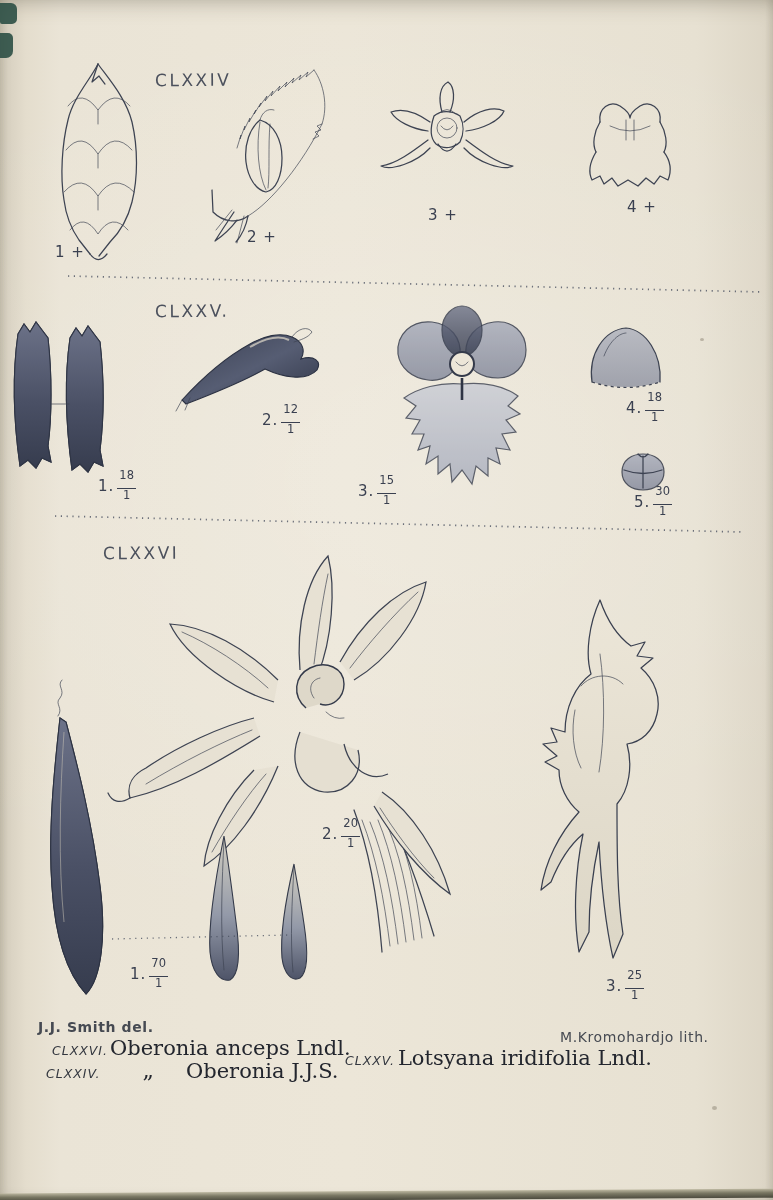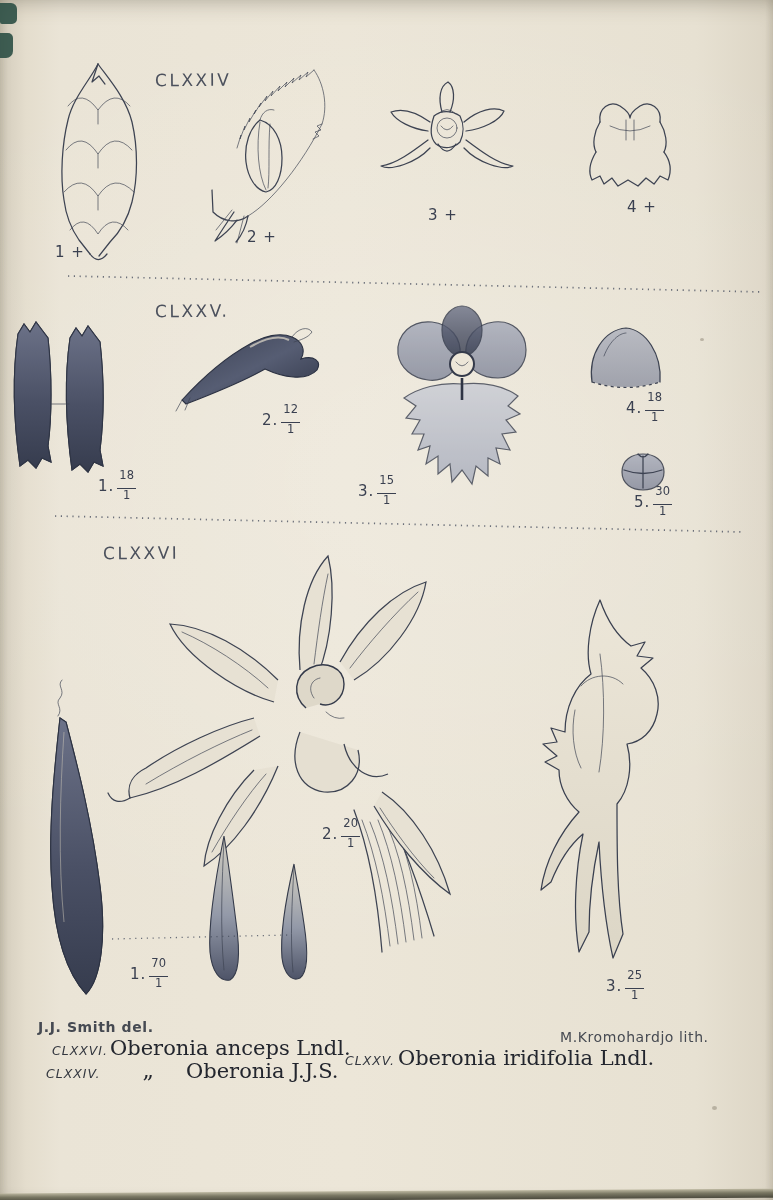--- a/index.html
+++ b/index.html
@@ -287,20 +287,20 @@
   </div>
 
   <div class="abs caption-sm" style="left:38px;top:1019px;font-weight:bold;">J.J. Smith  del.</div>
   <div class="abs caption-sm" style="left:560px;top:1029px;">M.Kromohardjo  lith.</div>
 
   <div class="abs" style="left:52px;top:1036px;">
     <span class="cap-ref">CLXXVI.</span><span class="cap-name" style="margin-left:2px;">Oberonia anceps Lndl.</span>
   </div>
 
   <div class="abs" style="left:345px;top:1046px;">
-    <span class="cap-ref">CLXXV.</span><span class="cap-name" style="margin-left:3px;">Oberonia iridifolia Lndl.</span>
+    <span class="cap-ref">CLXXV.</span><span class="cap-name" style="margin-left:3px;">Lotsyana iridifolia Lndl.</span>
   </div>
 
   <div class="abs" style="left:46px;top:1058px;">
     <span class="cap-ref">CLXXIV.</span><span class="cap-ditto" style="margin-left:42px;">„</span><span class="cap-name" style="margin-left:32px;">Oberonia J.J.S.</span>
   </div>
 
 </div>
 
 </body></html>

